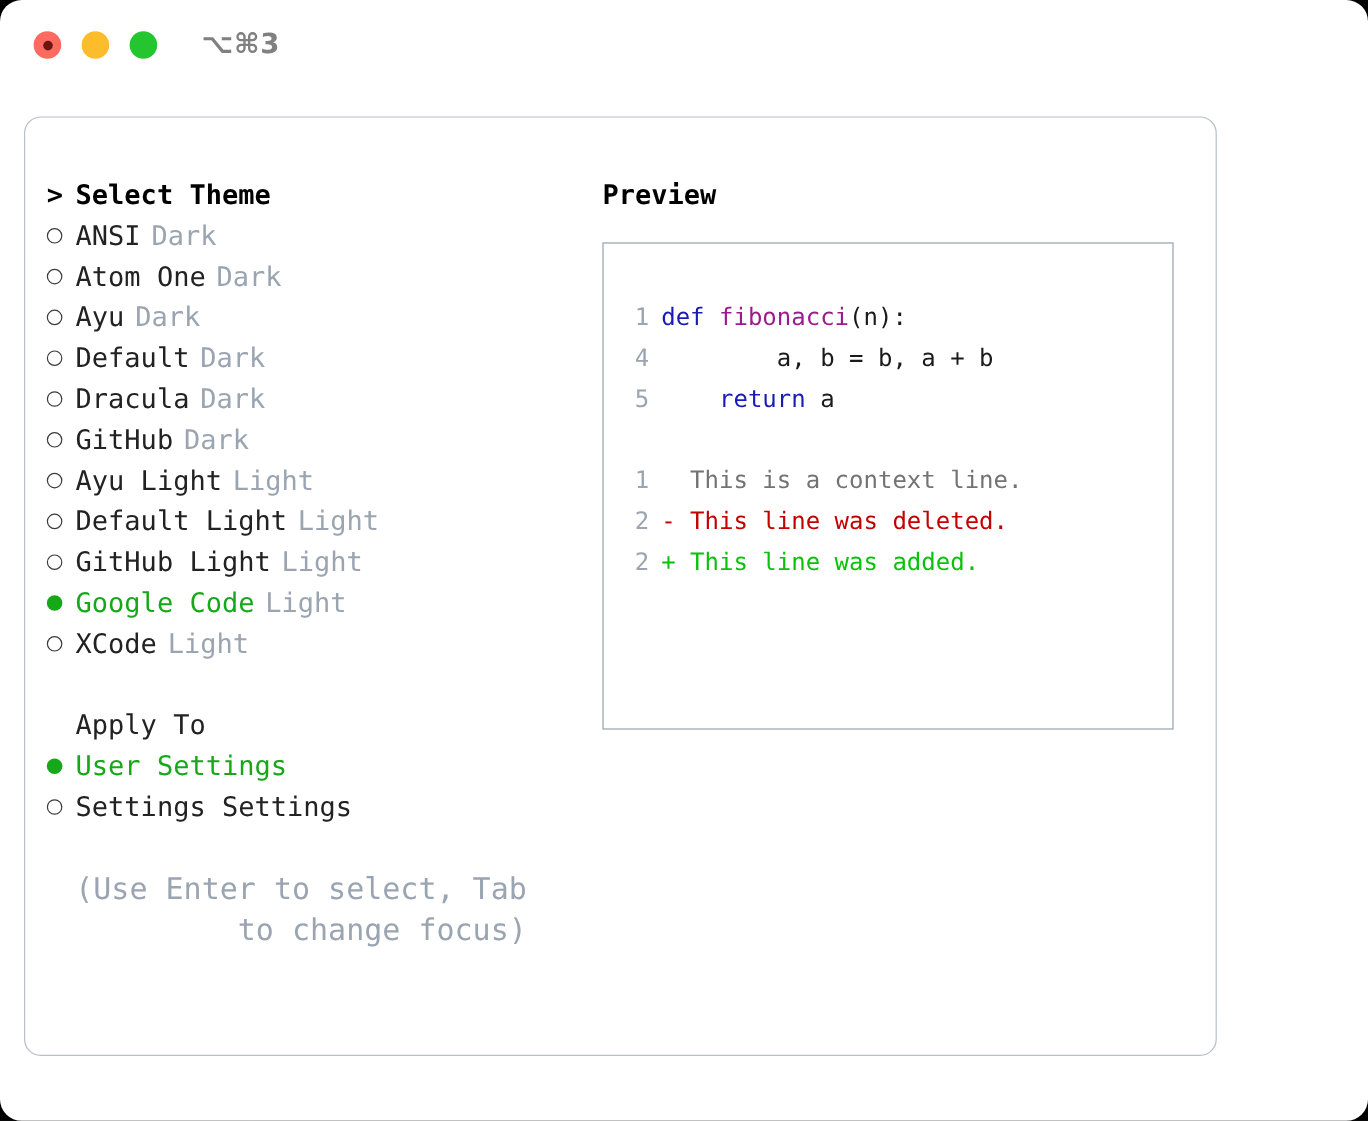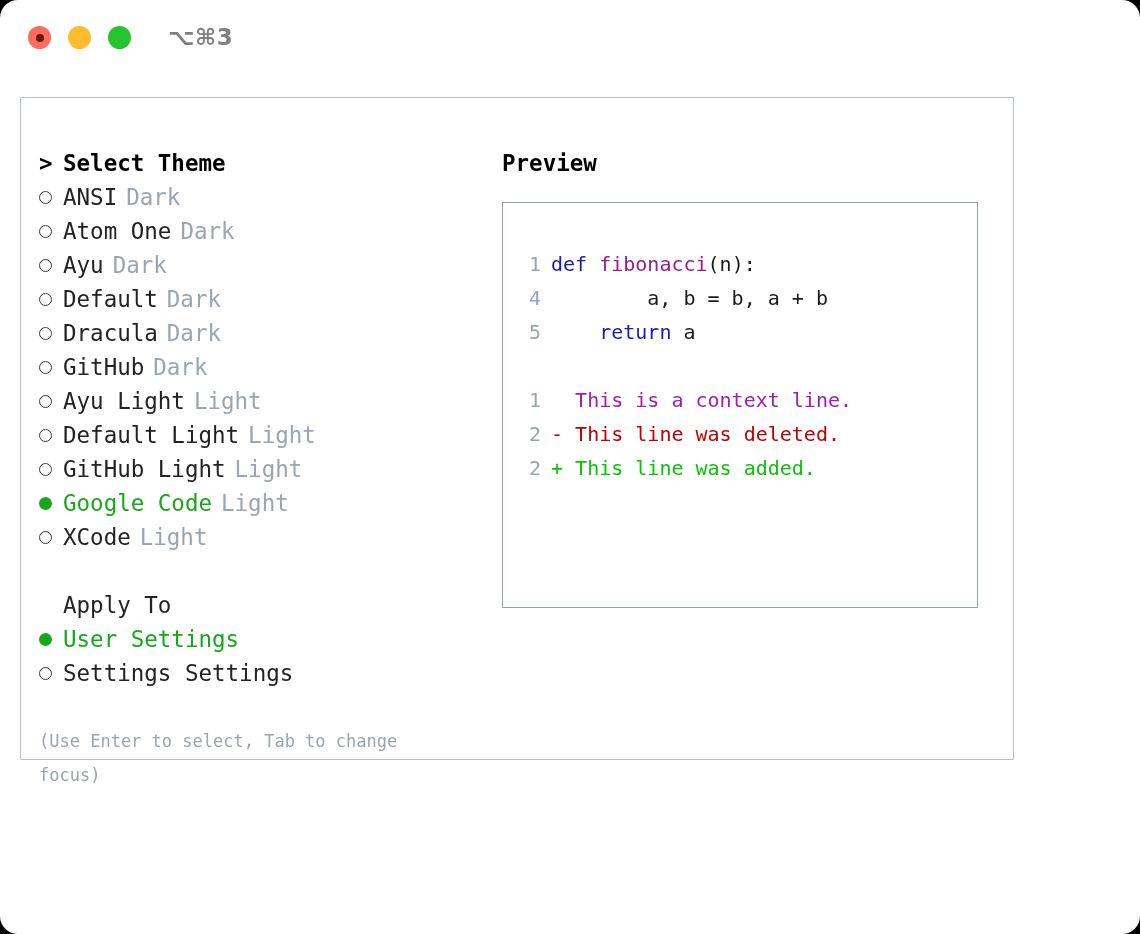--- a/index.html
+++ b/index.html
@@ -76,23 +76,23 @@
     font-weight: 600;
     white-space: nowrap;
   }
 
   
   .panel {
     position: absolute;
     left: 20px;
     top: 97px;
     width: 994px;
-    height: 663px;
+    height: 783px;
     border: 1.5px solid #b7bfcb;
-    border-radius: 1px;
+    border-radius: 14px;
     background: #ffffff;
     box-sizing: border-box;
     text-decoration: underline;
   }
 
   
   .left-col {
     position: absolute;
     left: 18px;
     top: 48px;
@@ -148,24 +148,25 @@
   .section-gap { height: 34px; }
 
   .plain-header {
     color: #222222;
     font-weight: normal;
   }
   .plain-header .marker { visibility: hidden; }
 
   .hint {
     margin-top: 34px;
-    font-size: 17px;
+    font-size: 25px;
     line-height: 34px;
     color: #9aa5b1;
     width: 400px;
+    text-align: right;
   }
 
   
   .right-col {
     position: absolute;
     left: 481px;
     top: 48px;
     width: 490px;
   }
 
@@ -205,21 +206,21 @@
     width: 26px;
     text-align: right;
     color: #9aa5b1;
     margin-right: 10px;
   }
 
   .kw   { color: #1a1ab5; }
   .fn   { color: #9b1b8e; }
   .num  { color: #0d6e78; }
   .pln  { color: #1a1a1a; }
-  .ctx  { color: #a21caf; }
+  .ctx  { color: #737373; }
   .del  { color: #c20000; }
   .add  { color: #0bc20b; }
 
   .spacer-line { height: 34px; }
 </style>
 </head>
 <body>
 
 <div class="window">
 

